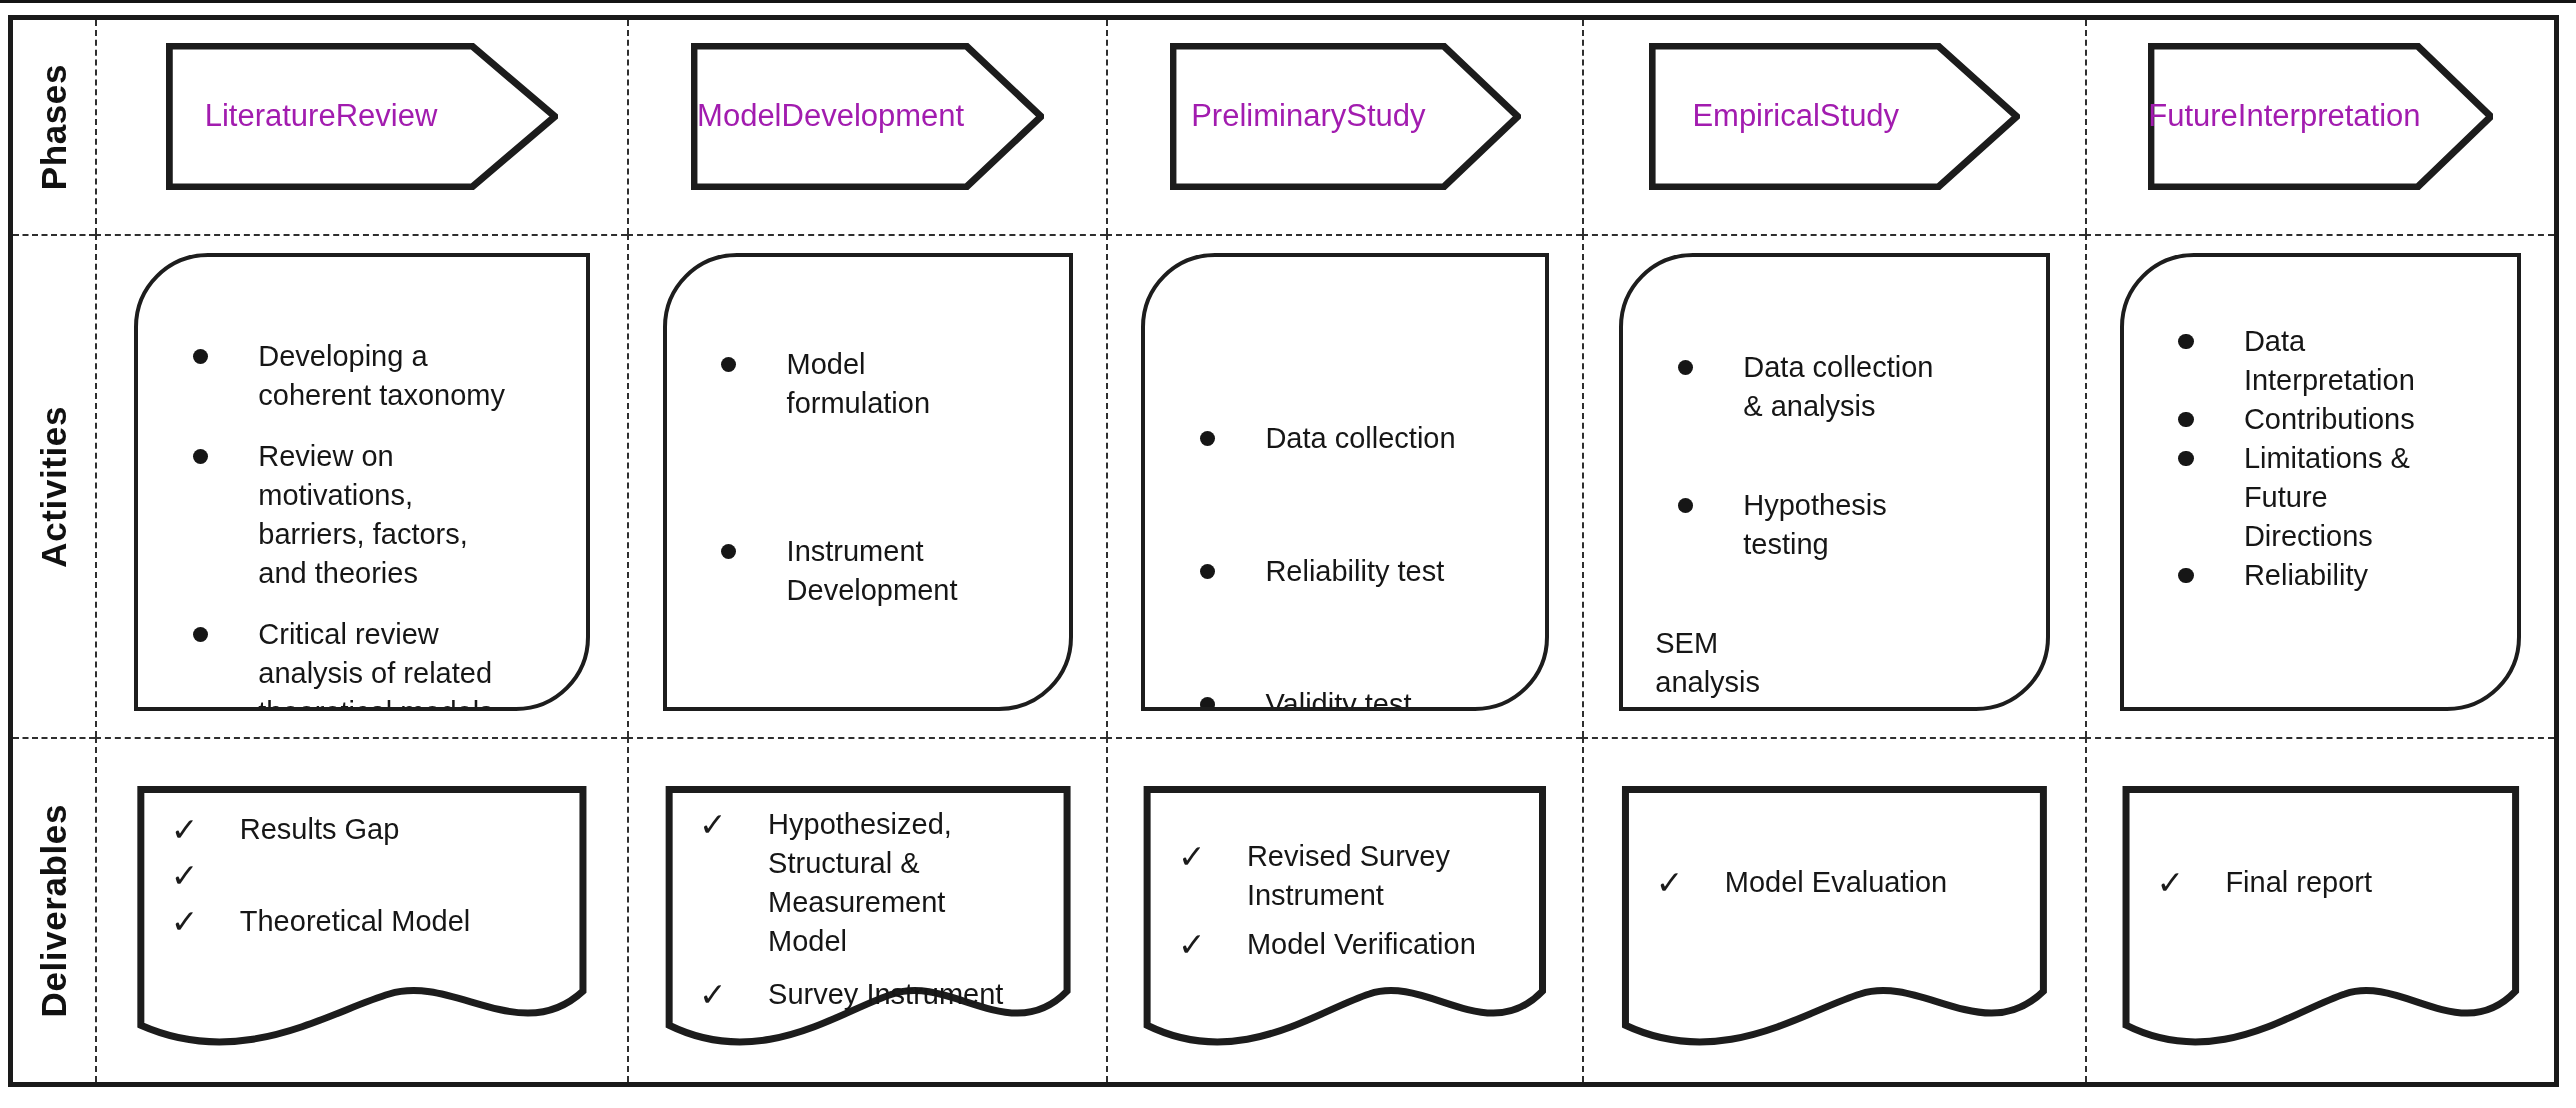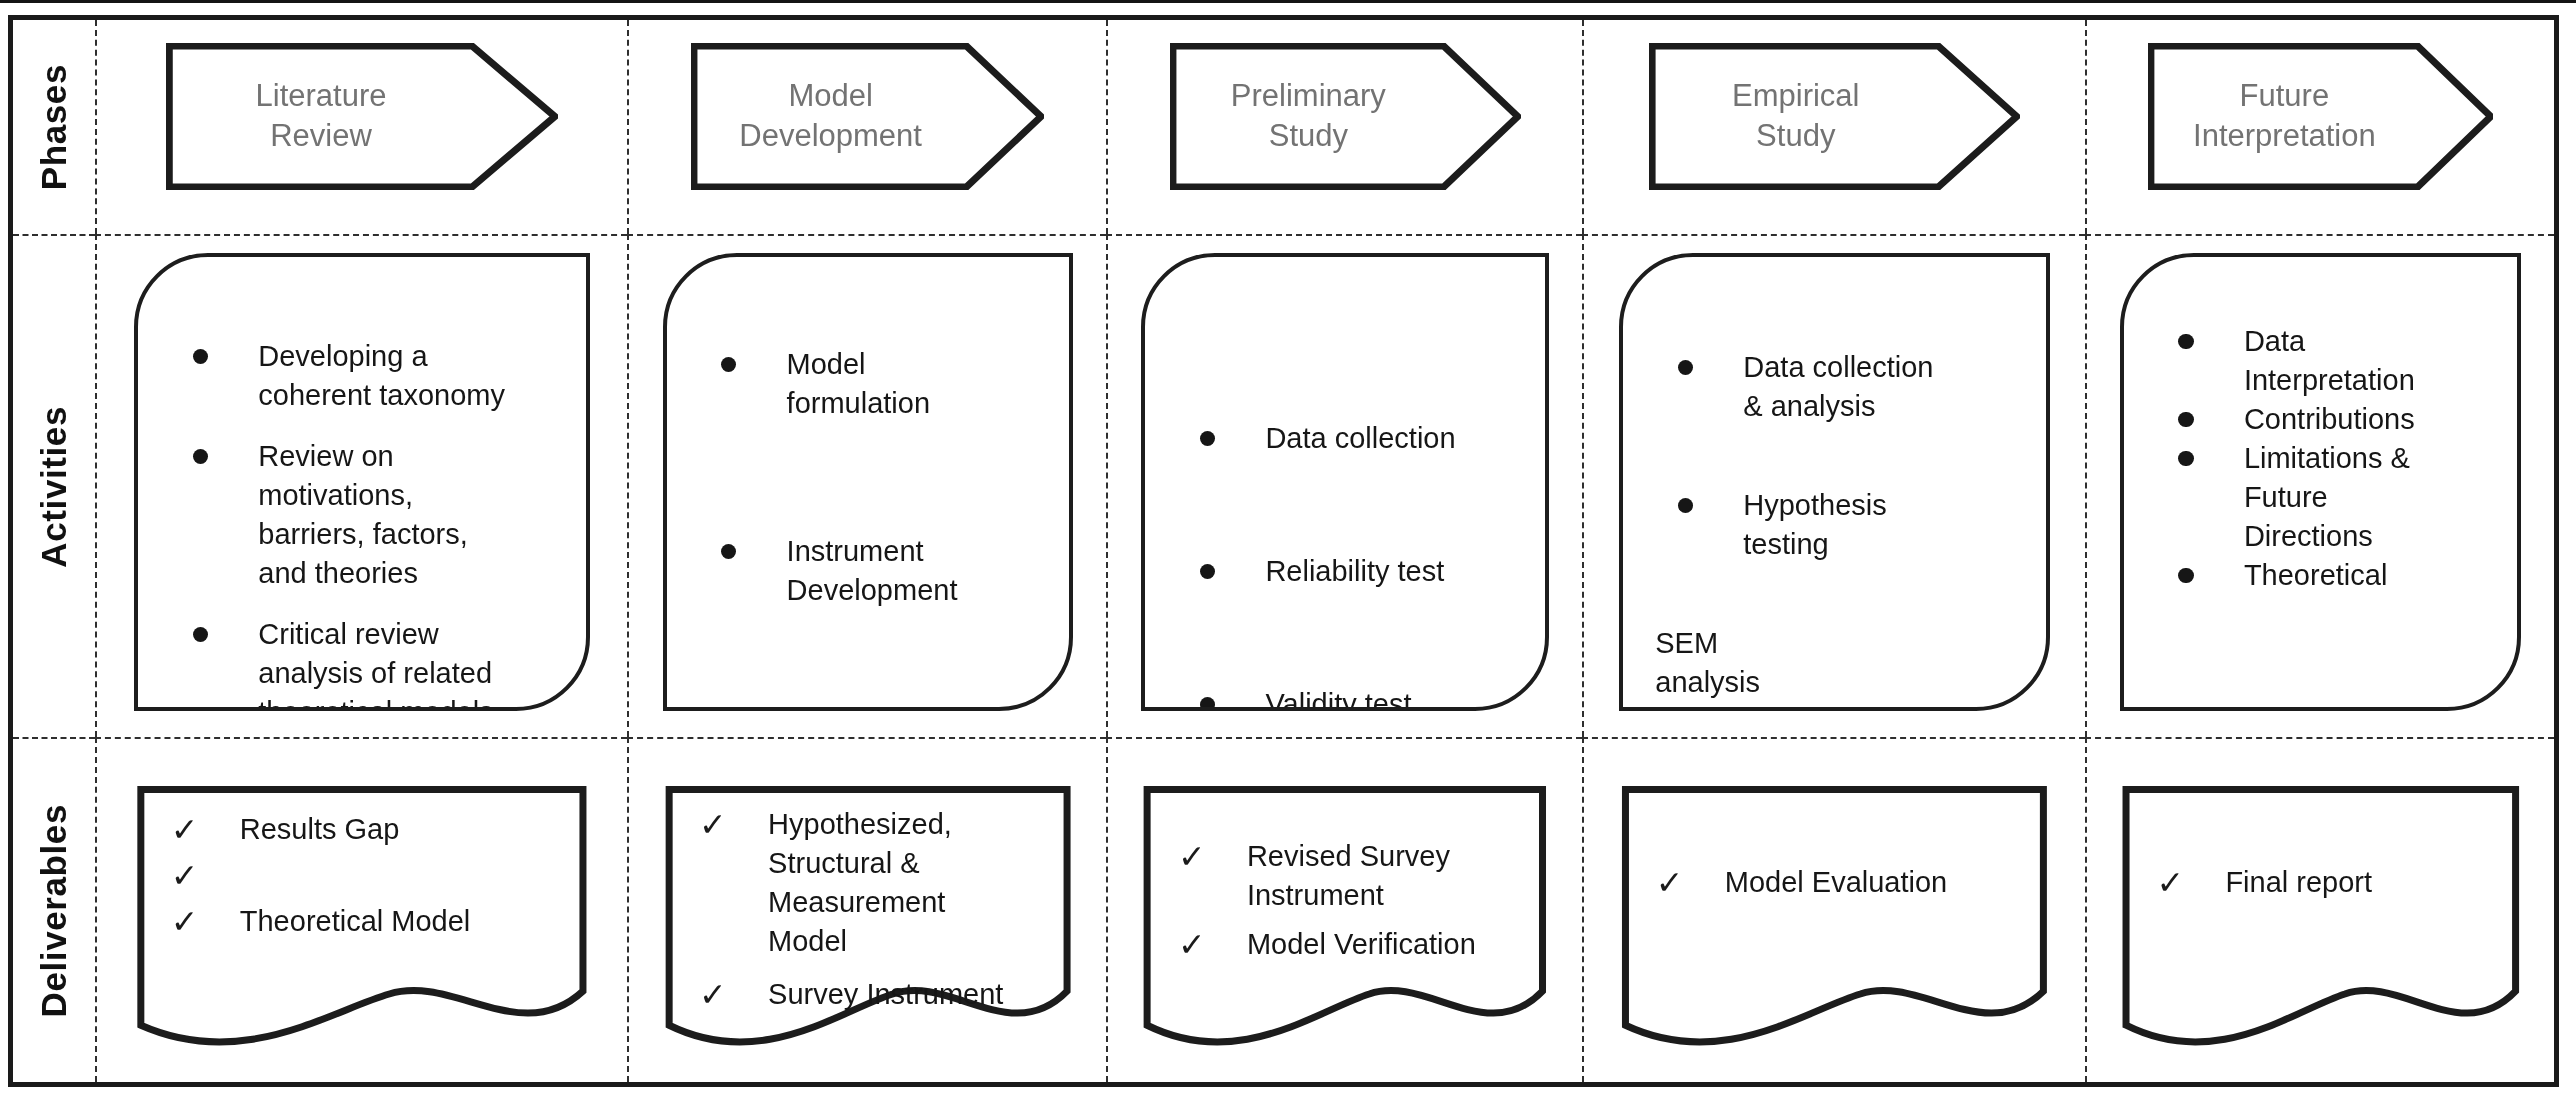--- a/index.html
+++ b/index.html
@@ -24,22 +24,22 @@
   .rlabel{
     writing-mode:vertical-rl;transform:rotate(180deg);
     font-weight:bold;font-size:35px;letter-spacing:0.6px;color:#111;
     white-space:nowrap;
   }
   
   .arrow{position:relative;width:74%;height:147px;margin:22.4px auto 0;}
   .arrow svg{position:absolute;left:0;top:0;width:100%;height:100%;}
   .arrow-label{
     position:absolute;left:0;top:0;width:79%;height:100%;
-    display:flex;flex-direction:column;align-items:center;justify-content:center;
-    font-size:31px;line-height:40px;text-align:center;color:#737373;
+    display:flex;flex-direction:row;align-items:center;justify-content:center;
+    font-size:31px;line-height:40px;text-align:center;color:#a21caf;
   }
   
   .abox{
     box-sizing:border-box;width:86%;height:458px;margin:16.5px auto 0;
     border:4.1px solid #1d1d1d;border-radius:74px 0 74px 0;background:#fff;
     padding:0 17.6px 0 32px;overflow:hidden;
   }
   .li{display:grid;grid-template-columns:88px 1fr;align-items:start;}
   .dot{width:15.3px;height:15.3px;border-radius:50%;background:#161616;margin:12.4px 0 0 22.4px;}
   .t{font-size:29px;line-height:39px;white-space:pre-line;color:#161616;}
@@ -224,21 +224,21 @@
         <div class="t">Contributions</div>
       </div>
       <div class="li">
         <span class="dot"></span>
         <div class="t">Limitations &amp;
 Future
 Directions</div>
       </div>
       <div class="li">
         <span class="dot"></span>
-        <div class="t">Theoretical</div>
+        <div class="t">Reliability</div>
       </div>
     </div>
   </div>
 
   <div class="cell lab hsep">
     <div class="rlabel">Deliverables</div>
   </div>
 
   <div class="cell vsep hsep">
     <div class="dbox d0">

